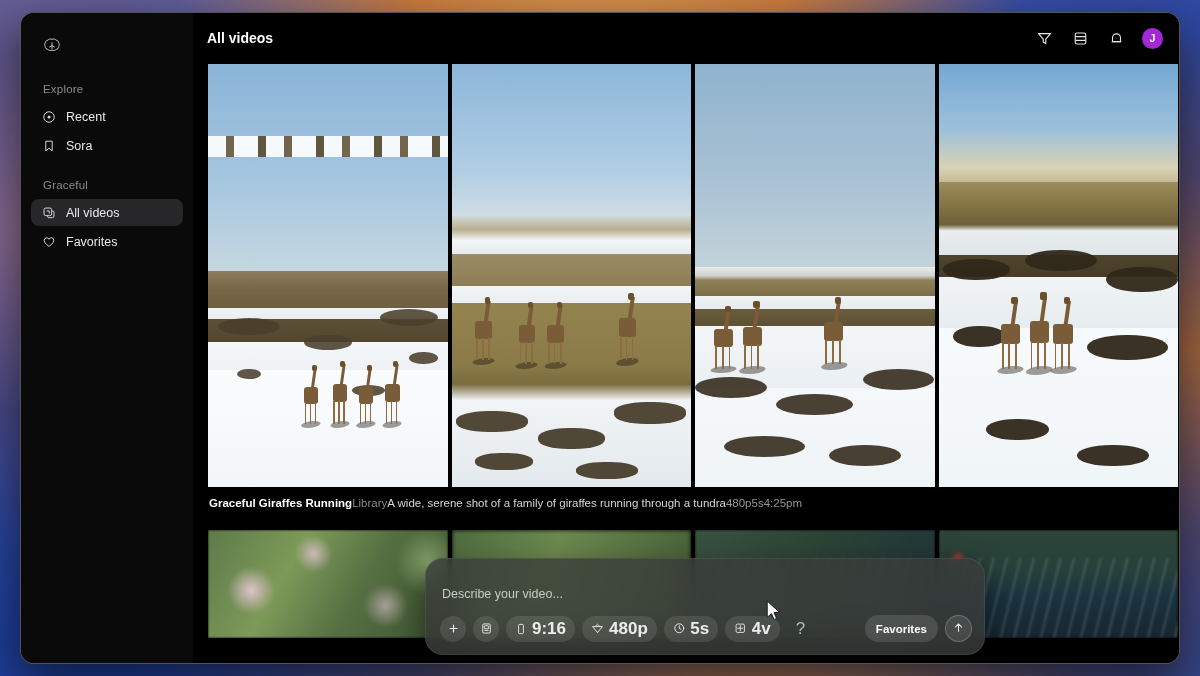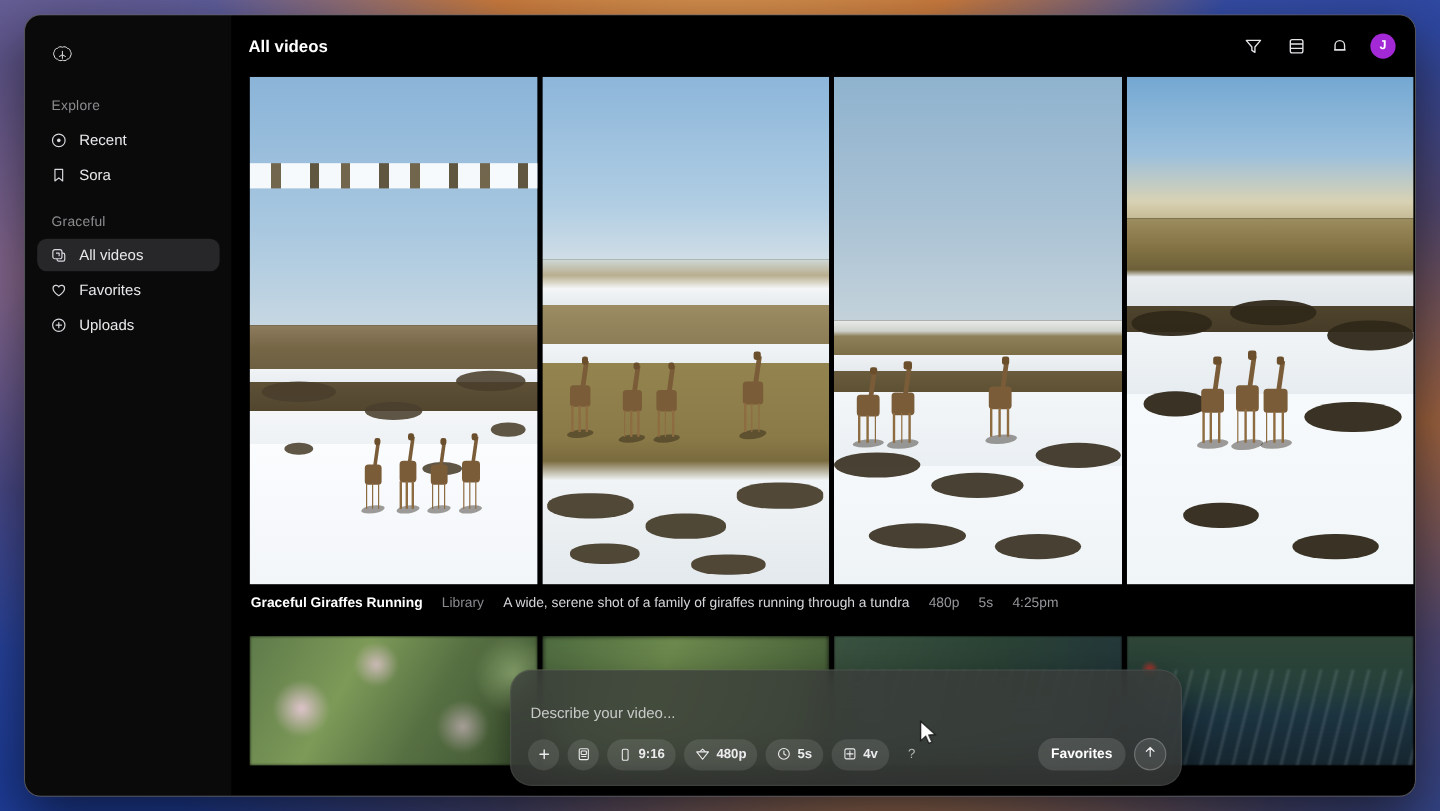--- a/index.html
+++ b/index.html
@@ -230,21 +230,21 @@
   }
   .pond::after {
     content: ""; position: absolute; left: 0; right: 0; top: 26%; bottom: 0;
     background: repeating-linear-gradient(104deg, rgba(180,195,205,0.20) 0 2px, rgba(0,0,0,0) 2px 13px);
   }
 
   
   .meta-row {
     display: flex;
     align-items: baseline;
-    gap: 16px;
+    gap: 0;
     padding: 9px 0 6px 2px;
     font-size: 11.5px;
     white-space: nowrap;
     overflow: hidden;
   }
   .meta-title { color: #ffffff; font-weight: bold; font-size: 11.5px; }
   .meta-key   { color: #8a8a8f; }
   .meta-prompt{ color: #d6d6da; }
   .meta-chip  { color: #97979c; }
 
@@ -275,21 +275,21 @@
   }
   .chip {
     height: 26px;
     display: inline-flex;
     align-items: center;
     gap: 5px;
     padding: 0 9px;
     border-radius: 13px;
     background: rgba(255,255,255,0.10);
     color: #ececef;
-    font-size: 11px;
+    font-size: 17px;
     font-weight: bold;
     cursor: pointer;
     white-space: nowrap;
   }
   .chip.icon-only { width: 26px; padding: 0; justify-content: center; }
   .chip.ghost { background: transparent; color: #b6b8b6; font-weight: normal; }
   .chip svg { display: block; }
   .spacer { flex: 1 1 auto; }
   #storyboard-btn {
     height: 27px;
@@ -377,29 +377,20 @@
 
         <div class="nav-item">
           <span class="ico">
             <svg width="14" height="14" viewBox="0 0 24 24" fill="none" stroke="currentColor" stroke-width="1.7" stroke-linejoin="round">
               <path d="M12 19.5S3.8 14.3 3.8 9.3A4.3 4.3 0 0112 7.3a4.3 4.3 0 018.2 2c0 5-8.2 10.2-8.2 10.2z"></path>
             </svg>
           </span>
           <span>Favorites</span>
         </div>
 
-        <div class="nav-item">
-          <span class="ico">
-            <svg width="14" height="14" viewBox="0 0 24 24" fill="none" stroke="currentColor" stroke-width="1.7" stroke-linecap="round">
-              <circle cx="12" cy="12" r="8.8"></circle>
-                <path d="M12 8.2v7.6M8.2 12h7.6"></path>
-            </svg>
-          </span>
-          <span>Uploads</span>
-        </div>
       </div>
 
     </aside>
 
     <section id="main">
 
       <header id="topbar">
         <div id="page-title">All videos</div>
 
         <div id="topbar-actions">

